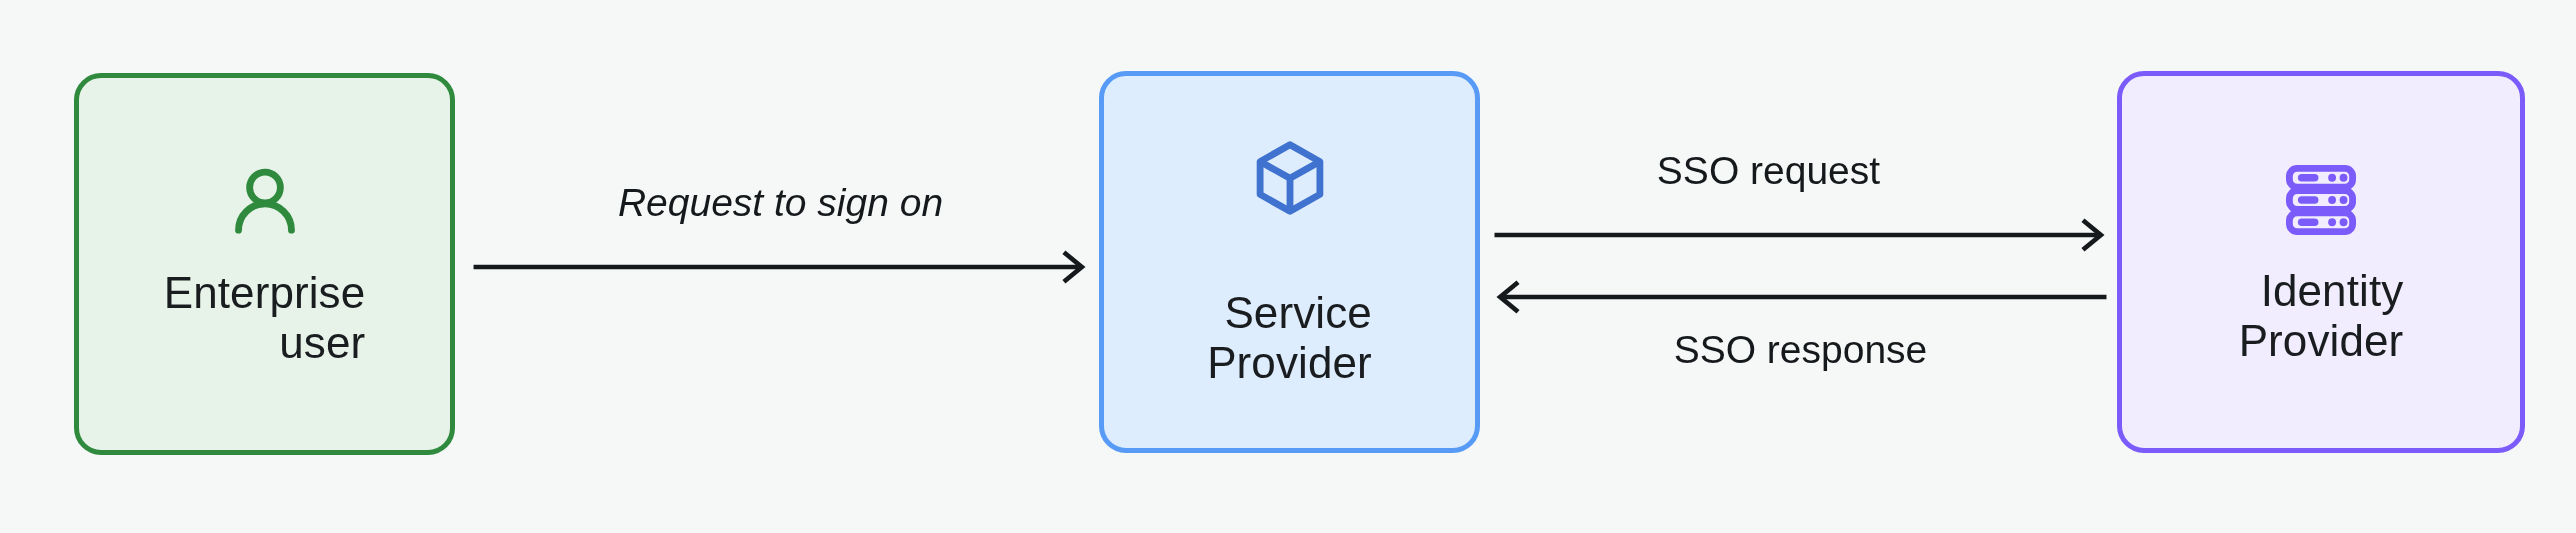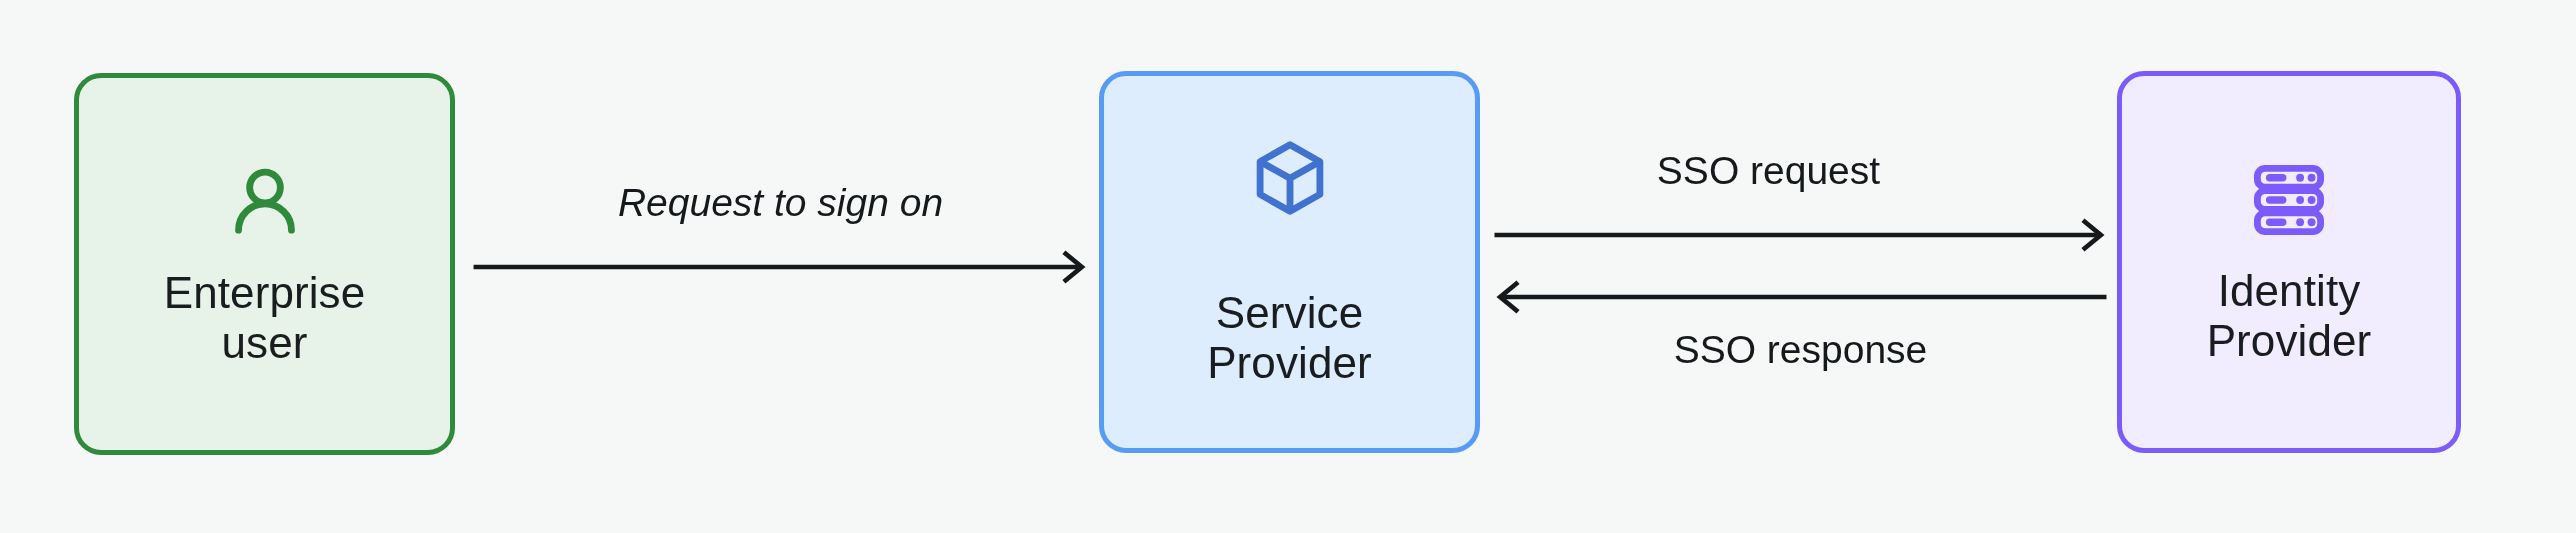--- a/index.html
+++ b/index.html
@@ -38,21 +38,21 @@
     display: block;
     width: 82px;
     height: 82px;
     margin-bottom: 25px;
   }
 
   .node-label {
     font-size: 44px;
     line-height: 1.12;
     color: #1a1d20;
-    text-align: center;
+    text-align: right;
     letter-spacing: 0.1px;
     white-space: pre-line;
     font-weight: 400;
   }
 
   #node-enterprise-user {
     left: 74px;
     top: 73px;
     width: 381px;
     height: 382px;
@@ -66,21 +66,21 @@
     width: 381px;
     height: 382px;
     border-color: #579bf7;
     background: #deedfd;
     gap: 44px;
   }
 
   #node-identity-provider {
     left: 2117px;
     top: 71px;
-    width: 344px;
+    width: 408px;
     height: 382px;
     border-color: #7b5cfa;
     background: #f2edfe;
   }
 
   
   .connector {
     position: absolute;
     overflow: visible;
   }

